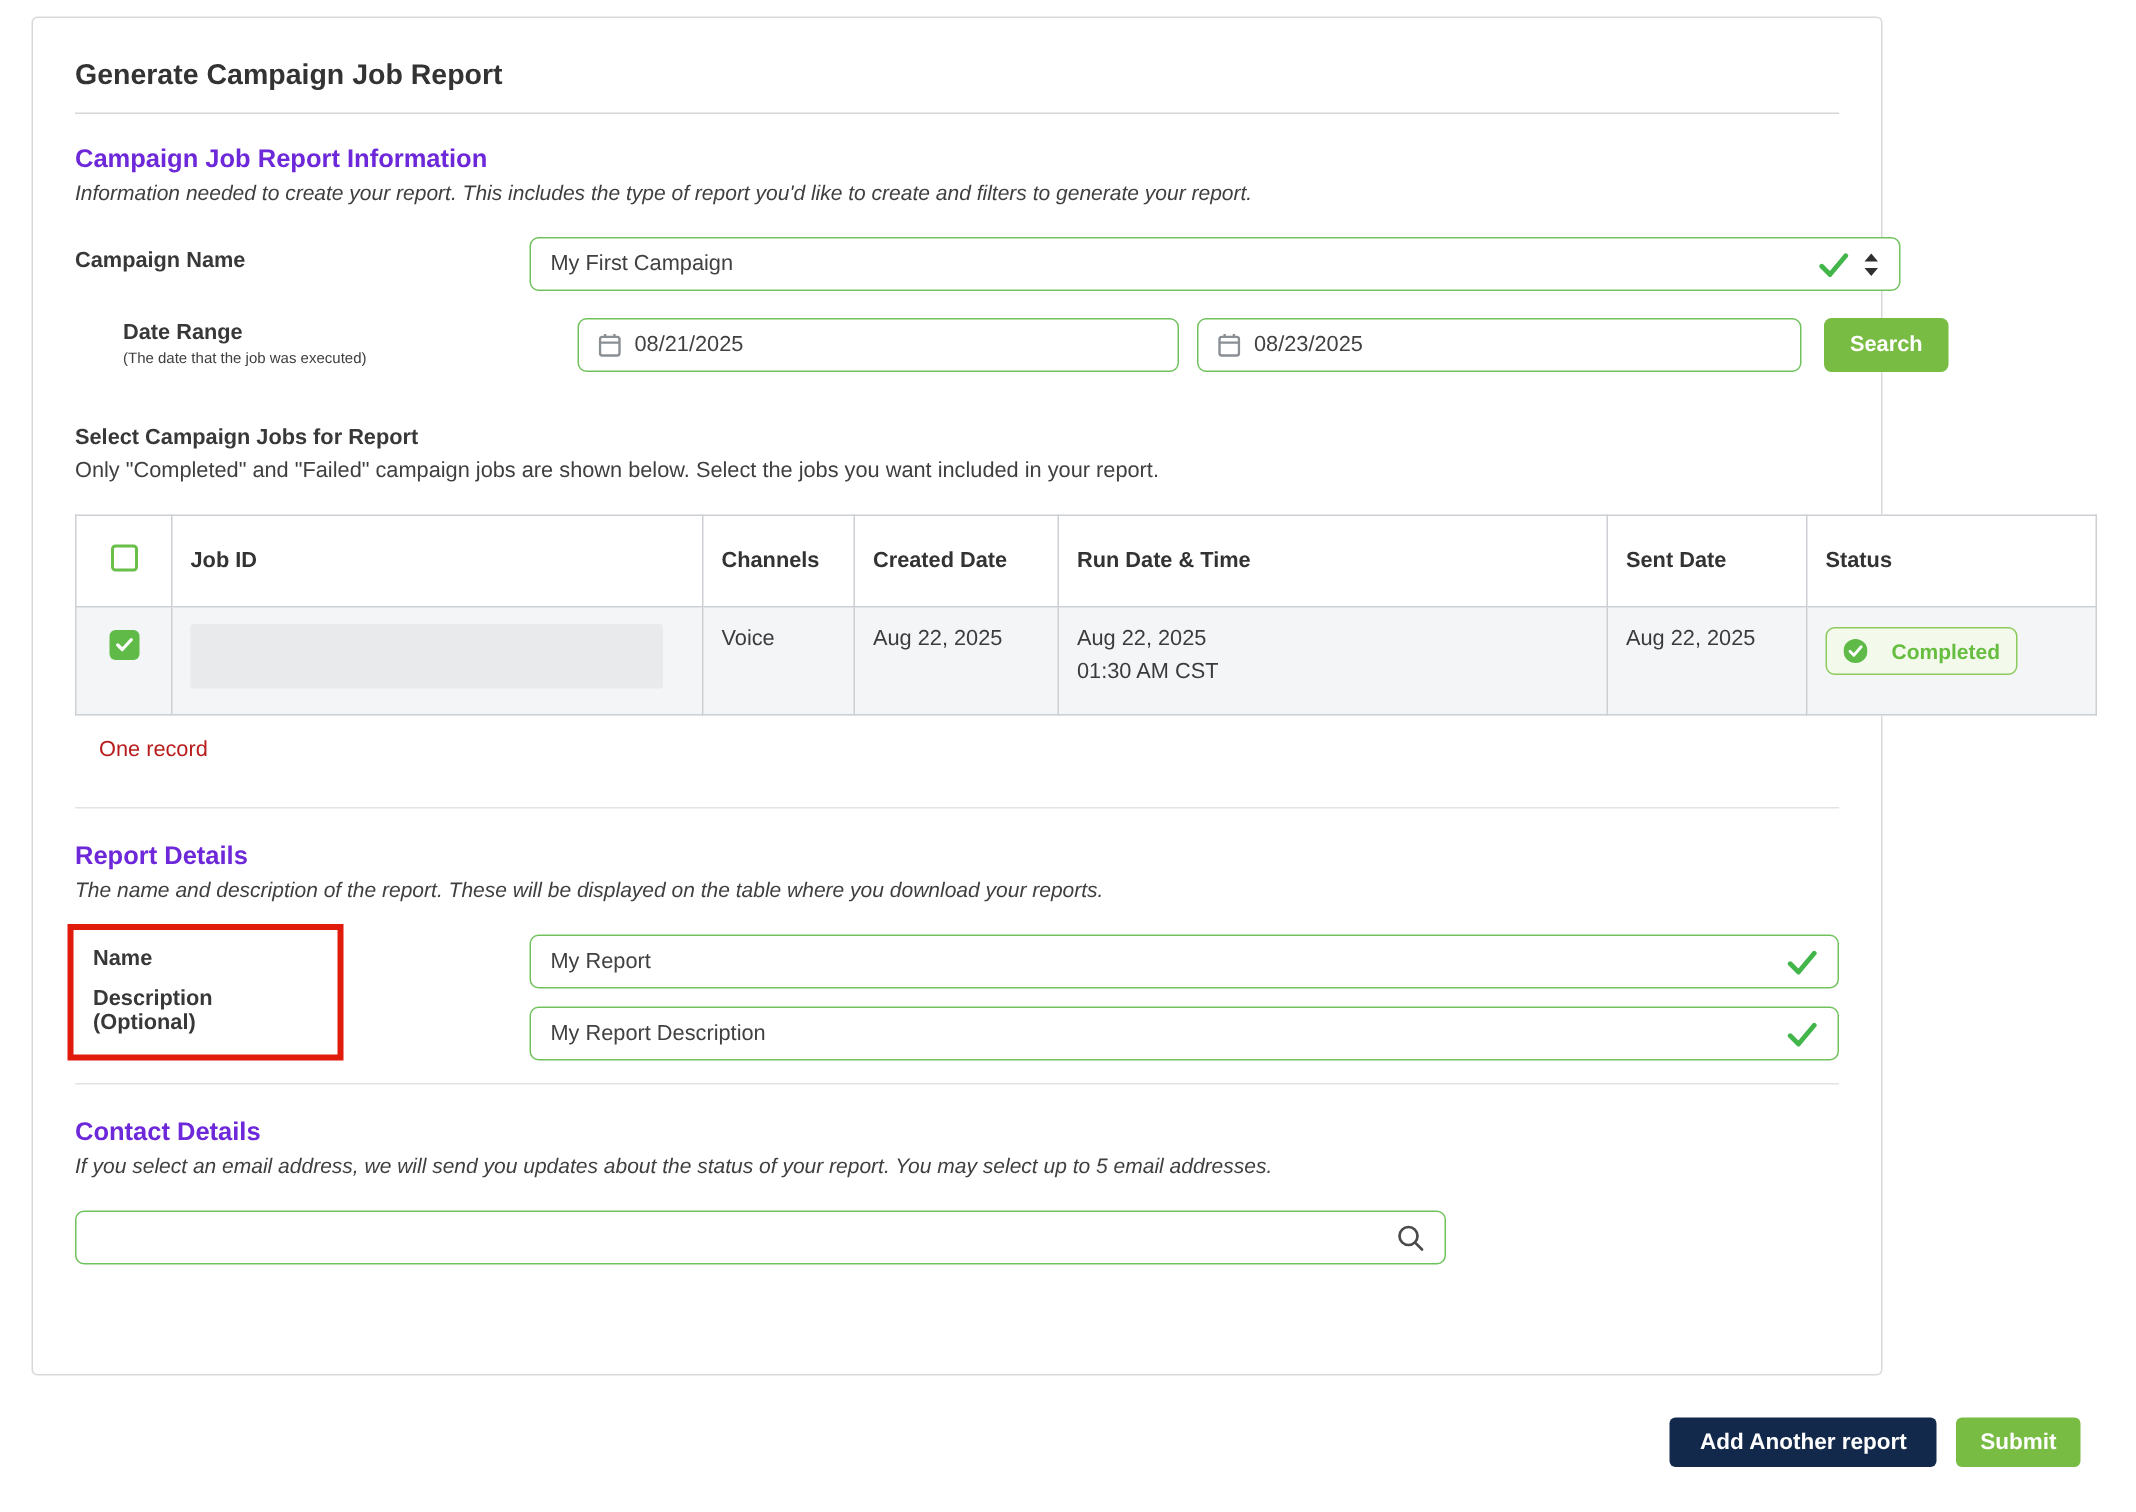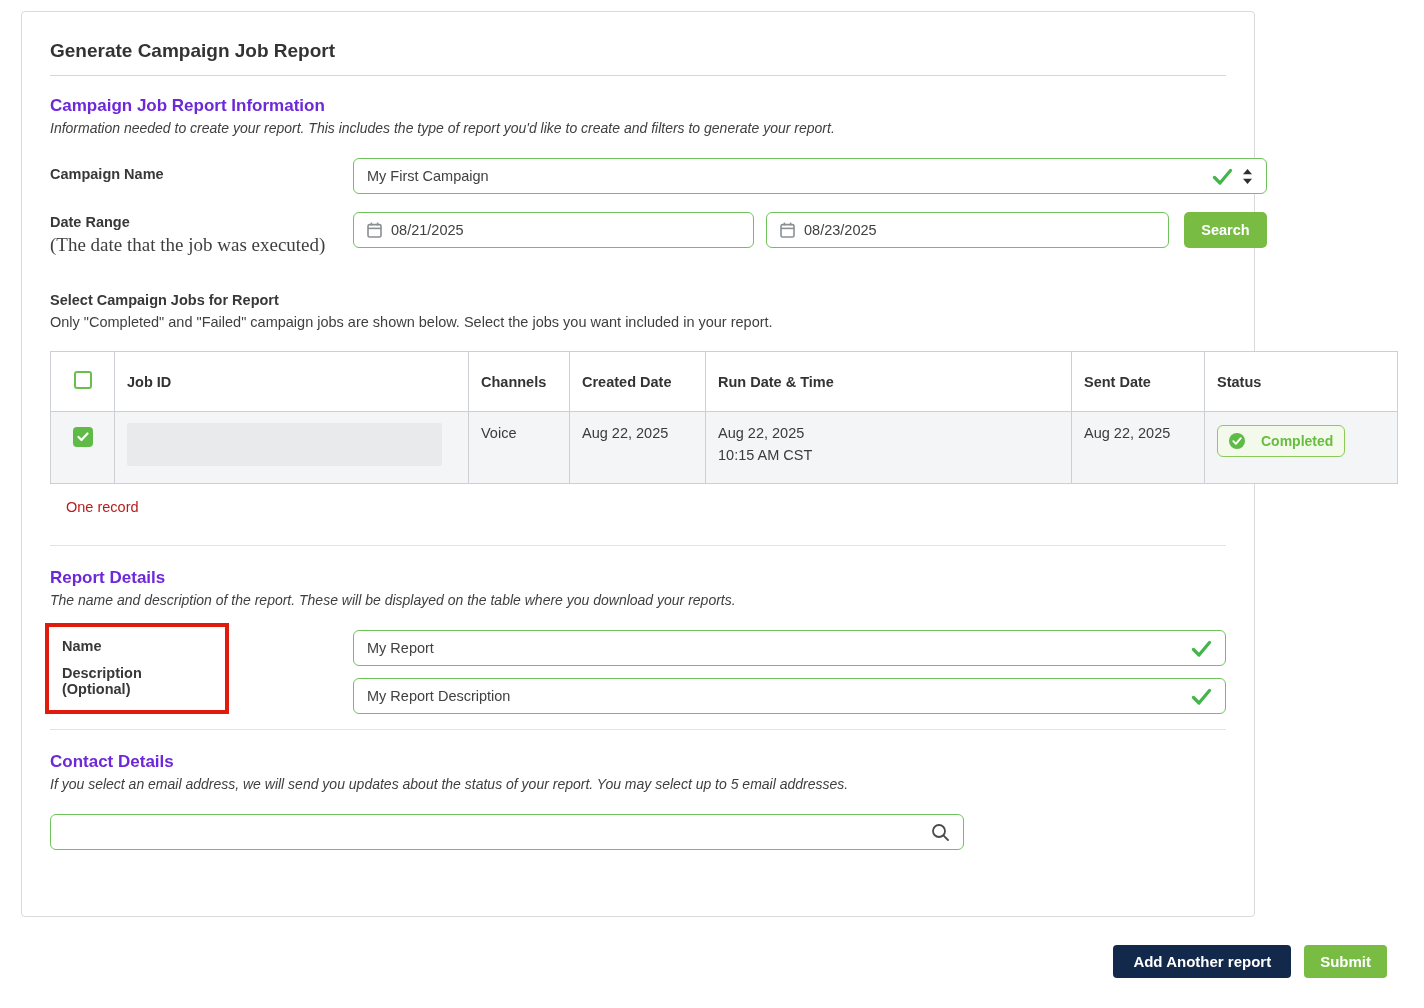--- a/index.html
+++ b/index.html
@@ -17,21 +17,21 @@
   }
   .page-title { font-size:19px; font-weight:bold; color:#333; margin:2px 0 13px 0; }
   .rule { border:none; border-top:1px solid #d6d6d6; margin:0 0 20px 0; }
   .divider { border:none; border-top:1px solid #e3e3e3; margin:30px 0 0 0; }
   .section-heading { font-size:17px; font-weight:bold; color:#6d28d9; margin:22px 0 4px 0; }
   .section-desc { font-style:italic; font-size:14px; color:#3f3f3f; margin:0 0 22px 0; }
 
   .form-row { display:flex; align-items:flex-start; margin-bottom:18px; }
   .label-col { width:303px; flex:none; padding-top:8px; }
   .label { font-weight:bold; font-size:14.5px; color:#383838; }
-  .sublabel { font-weight:normal; font-size:19px; color:#3f3f3f; margin-top:4px;font-family:Liberation Serif, serif; }
+  .sublabel { font-weight:normal; font-size:10px; color:#3f3f3f; margin-top:4px; }
   .input-col { width:914px; flex:none; }
 
   .input-box {
     height:36px; width:100%; border:1.5px solid #70c25d; border-radius:6px;
     background:#fff; display:flex; align-items:center; padding:0 13px;
     font-size:14.5px; color:#414141;
   }
   .input-box input {
     border:none; outline:none; flex:1; min-width:0; font-family:inherit;
     font-size:14.5px; color:#414141; background:transparent; padding:0;
@@ -122,21 +122,21 @@
                 <path d="M5.5 1 L10 6.3 H1 Z" fill="#2f2f2f"></path>
                 <path d="M5.5 16 L1 10.7 H10 Z" fill="#2f2f2f"></path>
               </svg>
           </span>
         </span>
       </div>
     </div>
   </div>
 
   <div class="form-row">
-    <div class="label-col" style="padding-top:2px;">
+    <div class="label-col" style="padding-top:2px;margin-left:32px;">
       <div class="label">Date Range</div>
       <div class="sublabel">(The date that the job was executed)</div>
     </div>
     <div class="input-col date-row">
       <div class="input-box date-box">
         <span class="icon">
           <svg width="15" height="16" viewBox="0 0 15 16">
               <rect x="1" y="2.6" width="13" height="12.4" rx="1.6" fill="none" stroke="#8a8f94" stroke-width="1.6"></rect>
               <line x1="1" y1="6.4" x2="14" y2="6.4" stroke="#8a8f94" stroke-width="1.6"></line>
               <line x1="4.4" y1="0.6" x2="4.4" y2="3.4" stroke="#8a8f94" stroke-width="1.6"></line>
@@ -186,21 +186,21 @@
               </svg>
           </span>
         </td>
         <td class="row-cell">
             <div class="redacted"></div>
           </td>
         <td class="row-cell">Voice</td>
         <td class="row-cell">Aug 22, 2025</td>
         <td class="row-cell">
           <div>Aug 22, 2025</div>
-          <div class="run-time">10:15 AM CST</div>
+          <div class="run-time">01:30 AM CST</div>
         </td>
         <td class="row-cell">Aug 22, 2025</td>
         <td class="row-cell">
           <span class="status-badge">
             <span class="icon">
               <svg width="16" height="16" viewBox="0 0 16 16">
                   <circle cx="8" cy="8" r="8" fill="#5fba47"></circle>
                   <path d="M4.3 8.2 L6.9 10.8 L11.8 5.2" stroke="#ffffff" stroke-width="1.9" fill="none" stroke-linecap="round" stroke-linejoin="round"></path>
                 </svg>
             </span>

